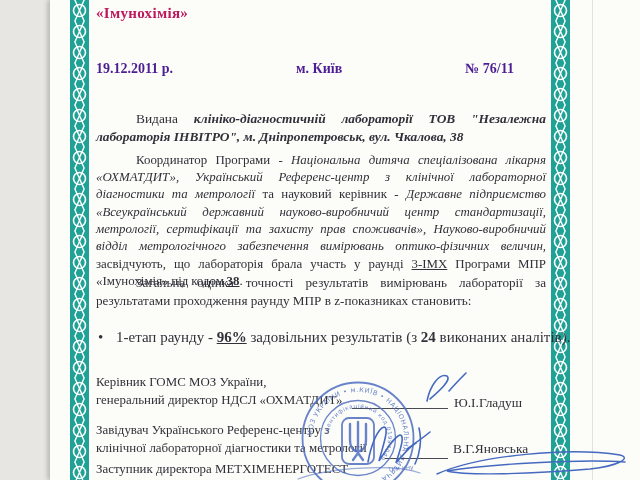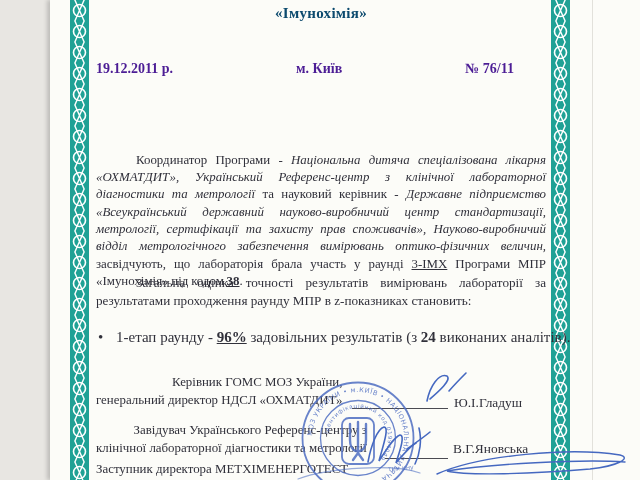--- a/index.html
+++ b/index.html
@@ -16,22 +16,22 @@
   }
   .page-edge{
     position:absolute;left:592px;top:0;width:1px;height:480px;
     background:#e2e1db;
   }
   .band{position:absolute;top:0;height:480px;width:19px;}
   .band-left{left:70px;}
   .band-right{left:551px;}
   .content{position:absolute;left:96px;top:0;width:450px;height:480px;}
   .doc-title{
-    position:absolute;top:5px;left:0;width:450px;text-align:center;
-    font-weight:bold;font-size:15px;letter-spacing:0.3px;color:#0c4a6e;
+    position:absolute;top:5px;left:0;width:450px;text-align:left;
+    font-weight:bold;font-size:15px;letter-spacing:0.3px;color:#be185d;
   }
   .date-row{
     position:absolute;top:61px;left:0;width:450px;box-sizing:border-box;
     display:flex;justify-content:space-between;padding-right:32px;
     font-weight:bold;font-size:14px;color:#4c1d95;
   }
   .para{
     position:absolute;left:0;width:450px;text-align:justify;
     font-size:13px;line-height:17.4px;
   }
@@ -42,21 +42,21 @@
   .it{font-style:italic;}
   .b{font-weight:bold;}
   .u{text-decoration:underline;}
   .bu{font-weight:bold;text-decoration:underline;}
   .bullet-row{
     position:absolute;top:329px;left:2px;width:460px;
     font-size:15px;white-space:nowrap;
   }
   .bullet-glyph{display:inline-block;width:18px;}
   .sig-label{
-    position:absolute;left:0;font-size:12.9px;line-height:17.6px;white-space:nowrap;text-align:right;
+    position:absolute;left:0;font-size:12.9px;line-height:17.6px;white-space:nowrap;
   }
   .sig1{top:374px;}
   .sig2{top:422px;}
   .sig3{top:461px;}
   .sig-name{position:absolute;font-size:13.4px;white-space:nowrap;}
   .name1{top:395px;left:358px;}
   .name2{top:441px;left:357px;text-align:center;}
   .sig-line{position:absolute;border-bottom:1px solid #4a4a52;height:0;}
   .line1{top:408px;left:256px;width:96px;}
   .line2{top:458px;left:289px;width:63px;}
@@ -87,20 +87,21 @@
 <div class="content">
 
   <div class="doc-title">«Імунохімія»</div>
 
   <div class="date-row">
     <span>19.12.2011 р.</span>
     <span>м. Київ</span>
     <span>№ 76/11</span>
   </div>
 
+  <p class="para p-issued"><span>Видана </span><span class="bi">клініко-діагностичній лабораторії ТОВ "Незалежна лабораторія ІНВІТРО", м. Дніпропетровськ, вул. Чкалова, 38</span></p>
 
   <p class="para p-coord"><span>Координатор Програми - </span><span class="it">Національна дитяча спеціалізована лікарня «ОХМАТДИТ», Український Референс-центр з клінічної лабораторної діагностики та метрології</span><span> та науковий керівник - </span><span class="it">Державне підприємство «Всеукраїнський державний науково-виробничий центр стандартизації, метрології, сертифікації та захисту прав споживачів», Науково-виробничий відділ метрологічного забезпечення вимірювань оптико-фізичних величин,</span><span> засвідчують, що лабораторія брала участь у раунді </span><span class="u">3-ІМХ</span><span> Програми МПР «Імунохімія» під кодом </span><span class="bu">38</span><span>.</span></p>
 
   <p class="para p-summary">Загальна оцінка точності результатів вимірювань лабораторії за результатами проходження раунду МПР в z-показниках становить:</p>
 
   <div class="bullet-row"><span class="bullet-glyph">•</span><span>1-етап раунду - </span><span class="bu">96%</span><span> задовільних результатів (з </span><span class="b">24</span><span> виконаних аналітів).</span></div>
 
   <div class="sig-label sig1">
     <div>Керівник ГОМС МОЗ України,</div>
     <div>генеральний директор НДСЛ «ОХМАТДИТ»</div>

